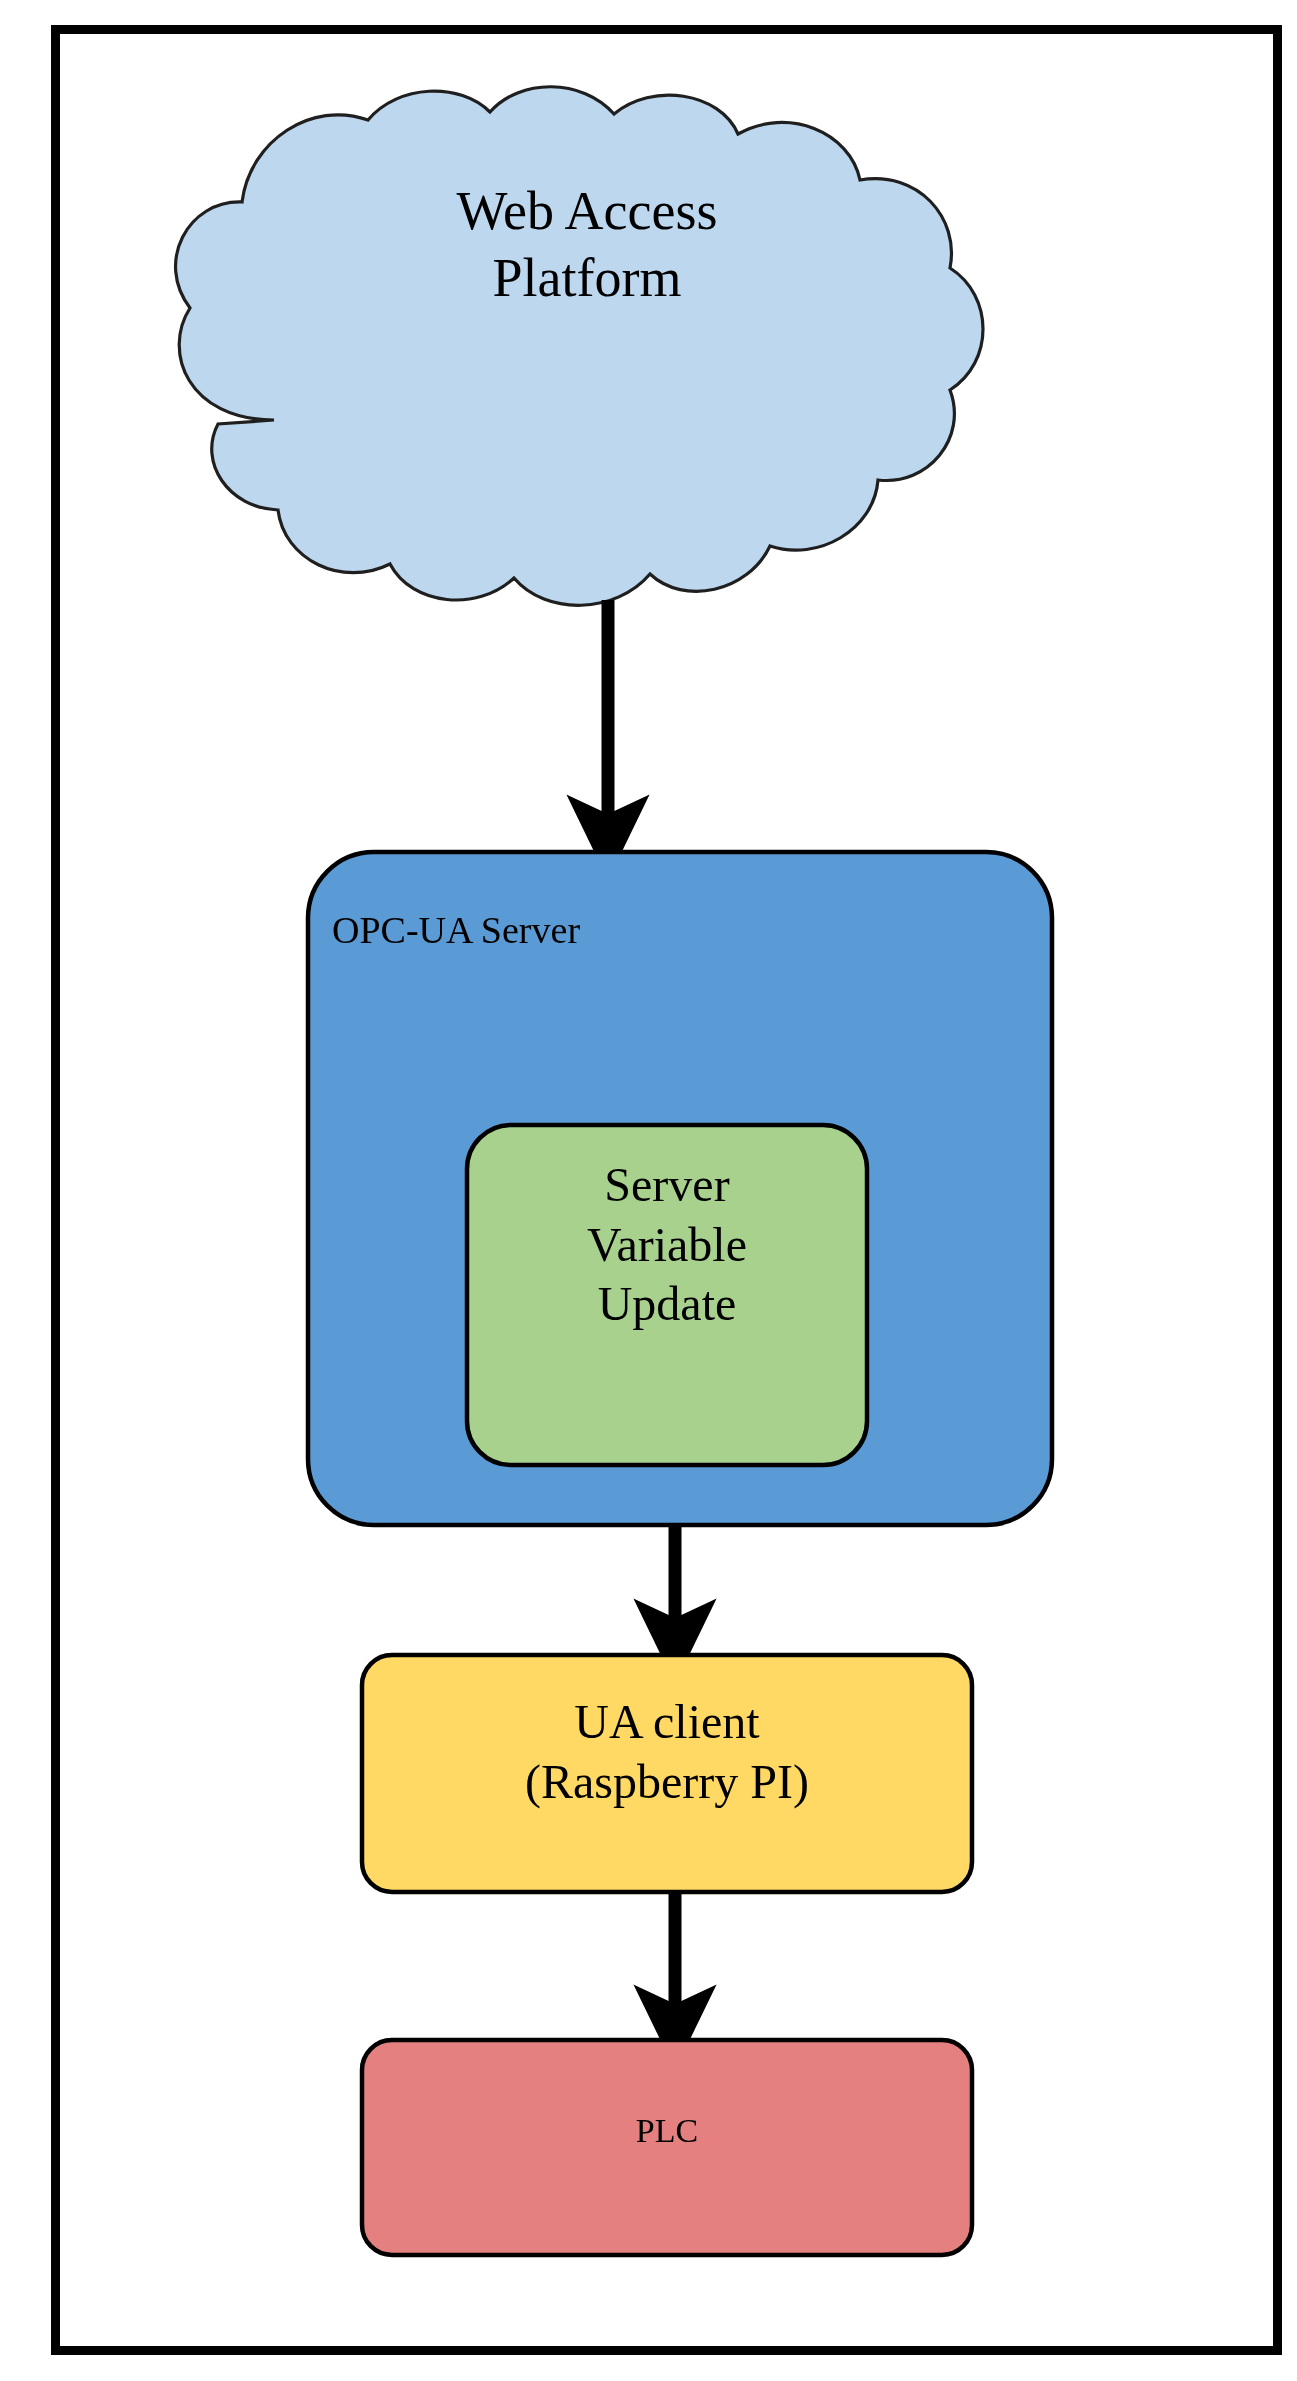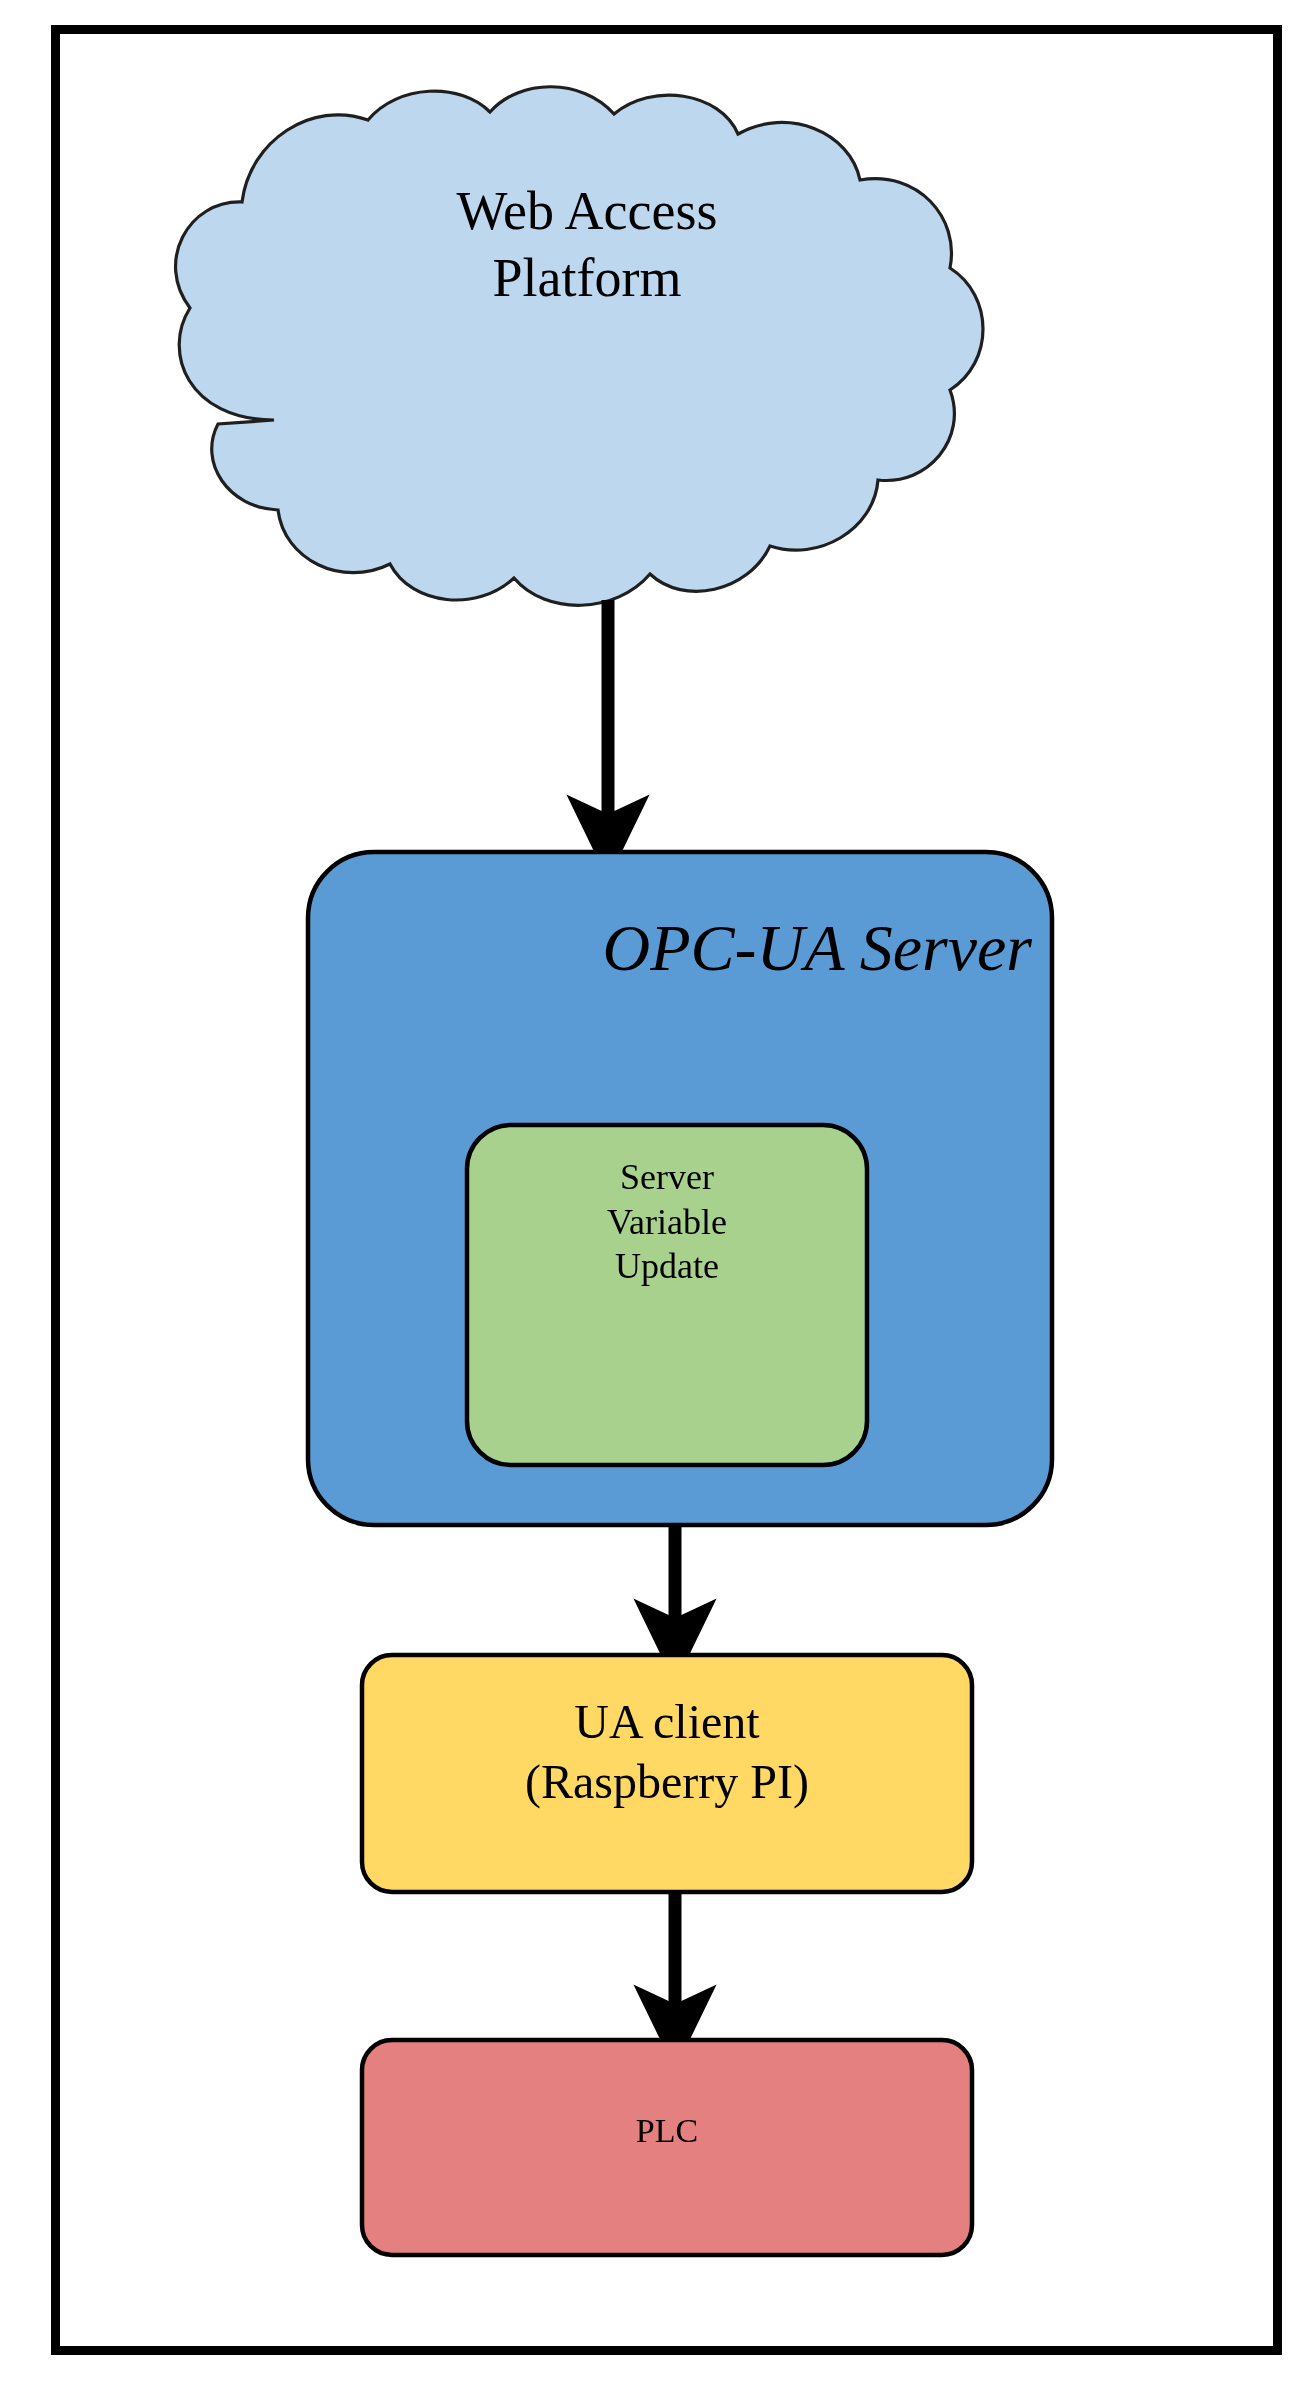--- a/index.html
+++ b/index.html
@@ -57,30 +57,29 @@
     left: 250px;
     top: 178px;
     width: 650px;
     font-size: 54px;
   }
 
   #opcua-label {
     left: 320px;
     top: 907px;
     width: 700px;
-    font-size: 66px;
-    text-align: right;
-    font-style: italic;
+    font-size: 38px;
+    text-align: left;
   }
 
   #green-label {
     left: 455px;
     top: 1155px;
     width: 400px;
-    font-size: 36px;
+    font-size: 48px;
     text-align: center;
   }
 
   #yellow-label {
     left: 350px;
     top: 1692px;
     width: 610px;
     font-size: 48px;
     text-align: center;
   }

